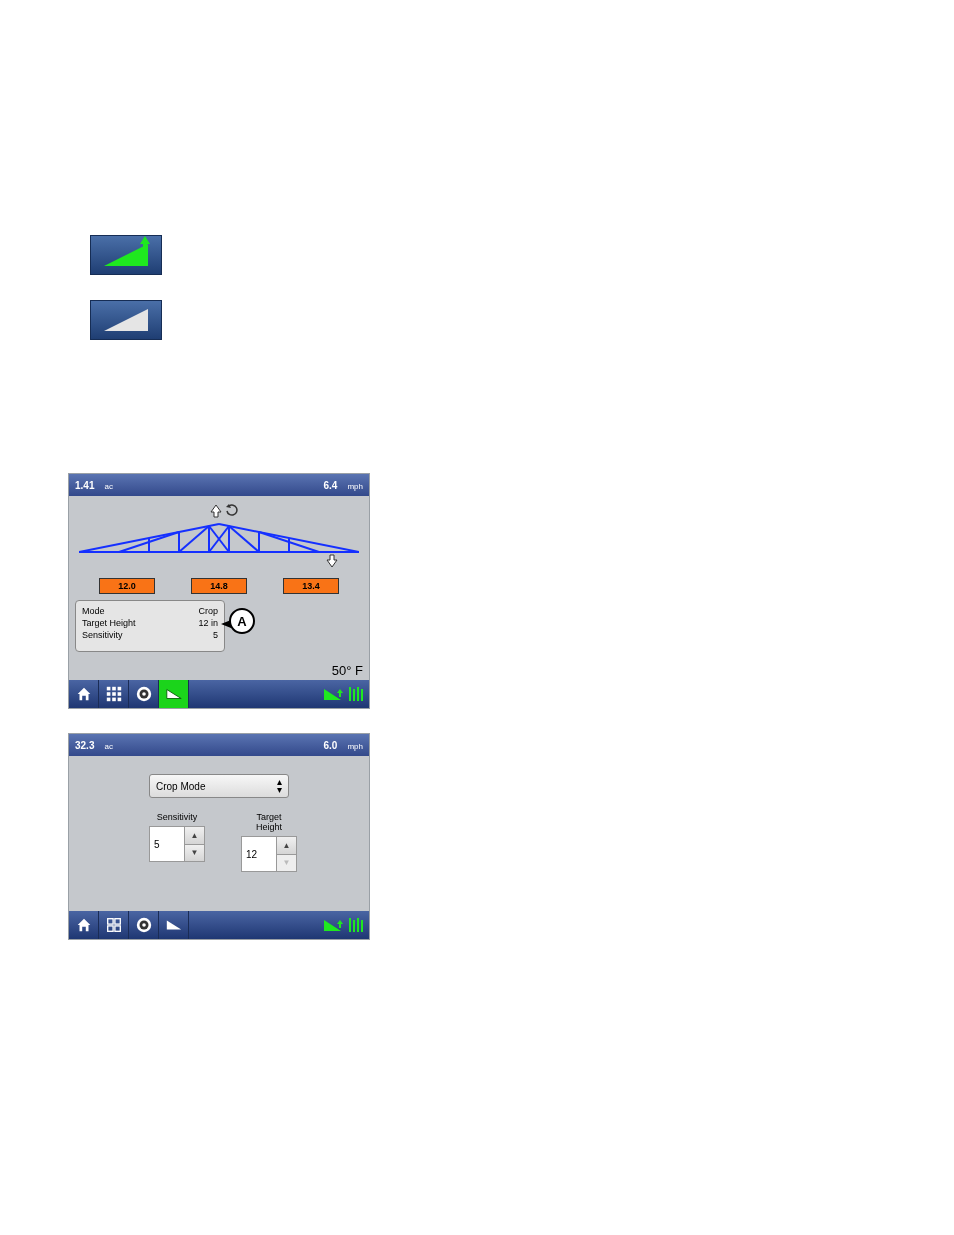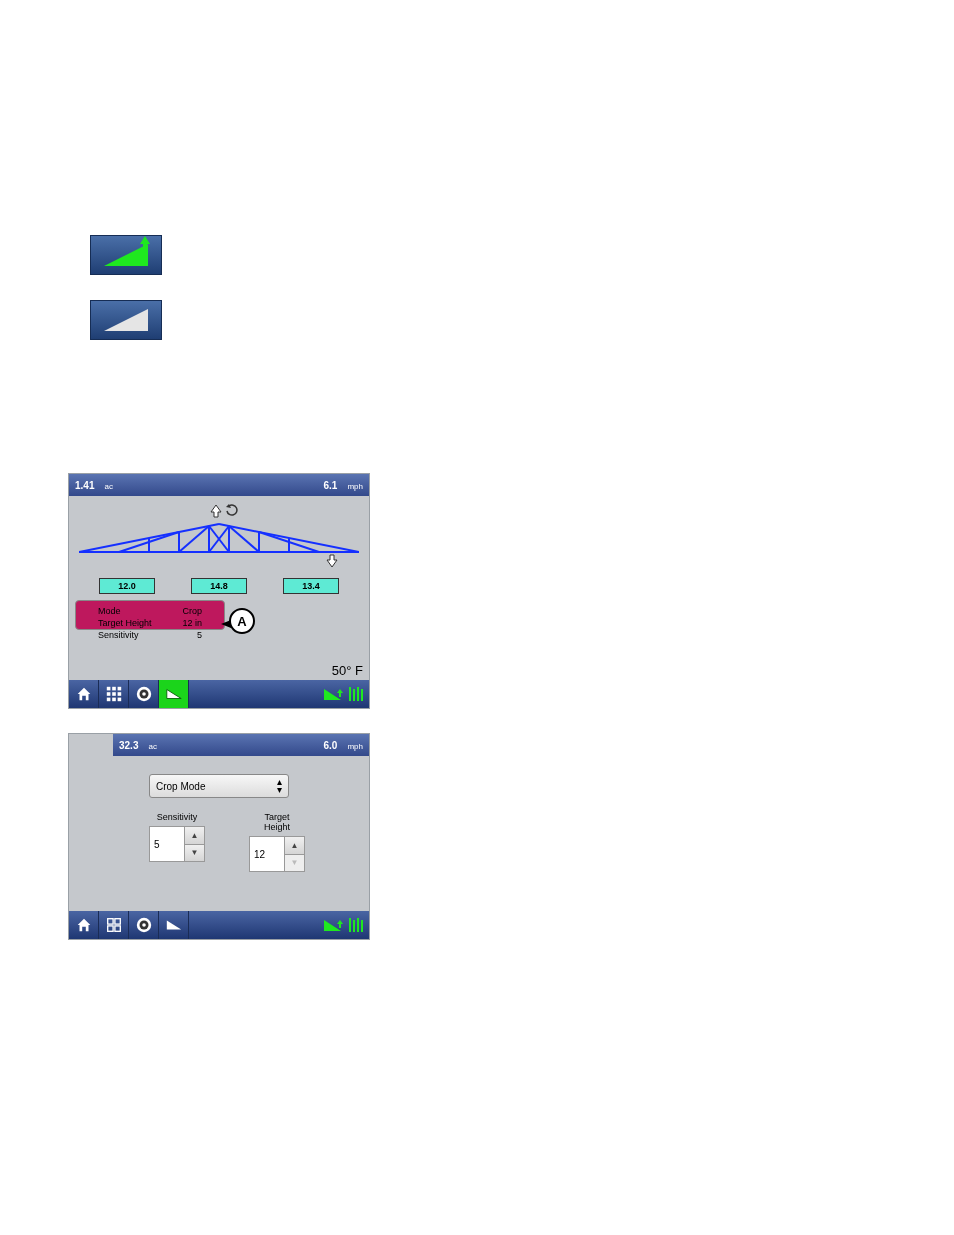--- a/index.html
+++ b/index.html
@@ -49,21 +49,21 @@
   
   .screen {
     position: absolute;
     left: 68px;
     width: 302px;
     background: #c5c8cc;
     border: 1px solid #9aa0a6;
     font-size: 10px;
   }
   .screen1 { top: 473px; height: 236px; }
-  .screen2 { top: 733px; height: 207px; padding-left: 44px; }
+  .screen2 { top: 733px; height: 207px; }
 
   .topbar {
     height: 22px;
     background: linear-gradient(to bottom,#5a74b2,#33498b);
     color:#fff;
     display:flex;
     align-items:center;
     justify-content:space-between;
     padding:0 6px;
     font-weight:bold;
@@ -87,29 +87,29 @@
   
   .truss-area{
     position:relative;width:100%;height:120px;
   }
   .truss-svg{ position:absolute; left:10px; top:18px; }
   .up-ind{ position:absolute; left:140px; top:8px; display:flex; gap:2px; }
   .down-ind{ position:absolute; right:30px; top:58px; }
 
   .readouts{ position:absolute; left:0; top:82px; width:100%; display:flex; justify-content:space-around; padding:0 12px; }
   .readout-box{
-    width:56px;height:16px;border:1px solid #333;background:#5eead4;
+    width:56px;height:16px;border:1px solid #333;background:#f97316;
     display:flex;align-items:center;justify-content:center;font-size:9px;font-weight:bold;
   }
 
   .info-panel{
     position:absolute; left:6px; top:126px;
-    width:150px; height:30px;
-    background:#be185d;border:1px solid #888;border-radius:4px;
-    font-size:9px; padding:4px 22px;
+    width:150px; height:52px;
+    background:#e5e5e5;border:1px solid #888;border-radius:4px;
+    font-size:9px; padding:4px 6px;
   }
   .info-row{ display:flex; justify-content:space-between; line-height:12px; }
 
   .callout-A{
     position:absolute; left:160px; top:134px;
     width:26px;height:26px;border:2px solid #000;background:#fff;border-radius:50%;
     display:flex;align-items:center;justify-content:center;font-weight:bold;font-size:13px;
   }
   .callout-A::before{
     content:"";position:absolute;left:-10px;top:10px;
@@ -123,21 +123,21 @@
     width:140px;height:24px;
     background:linear-gradient(#f7f7f7,#dcdcdc);
     border:1px solid #888;border-radius:3px;
     display:flex;align-items:center;justify-content:space-between;
     padding:0 6px;font-size:10px;
   }
   .dropdown .chev{ font-size:10px; line-height:8px; text-align:center; }
 
   .stepper-group{ position:absolute; top:78px; }
   .stepper-group.left{ left:80px; }
-  .stepper-group.right{ left:180px; }
+  .stepper-group.right{ left:172px; }
   .stepper-label{ font-size:9px; text-align:center; margin-bottom:4px; }
   .stepper{
     width:56px;height:36px;display:flex;
     border:1px solid #999;background:#fff;
   }
   .stepper .val{
     flex:1;display:flex;align-items:center;justify-content:flex-start;padding-left:4px;font-size:10px;
   }
   .stepper .btns{ width:20px;display:flex;flex-direction:column; }
   .stepper .btns div{
@@ -166,21 +166,21 @@
     <div class="wedge-white"></div>
   </div>
 </div>
 
 <div class="screen screen1">
   <div class="topbar">
     <div>
       <span>1.41</span><span class="unit">ac</span>
     </div>
     <div>
-      <span>6.1</span><span class="unit">mph</span>
+      <span>6.4</span><span class="unit">mph</span>
     </div>
   </div>
 
   <div class="truss-area">
     <svg class="truss-svg" width="280" height="50">
       <g stroke="#1530ff" stroke-width="2" fill="none">
         <line x1="0" y1="38" x2="280" y2="38"></line>
         <line x1="0" y1="38" x2="140" y2="10"></line>
         <line x1="280" y1="38" x2="140" y2="10"></line>
         <line x1="40" y1="38" x2="100" y2="18"></line>

